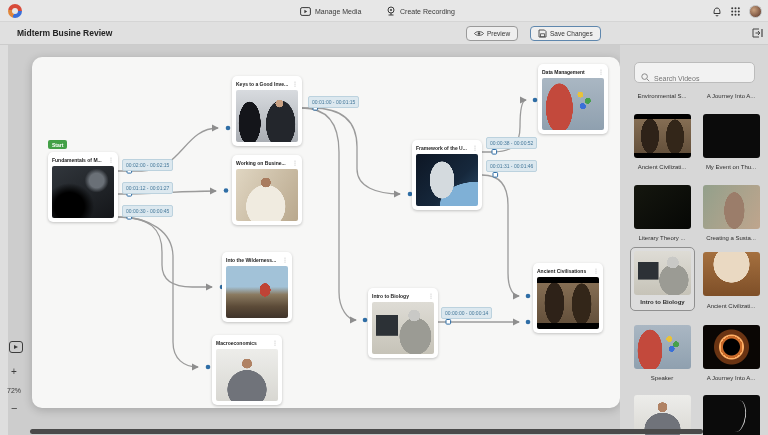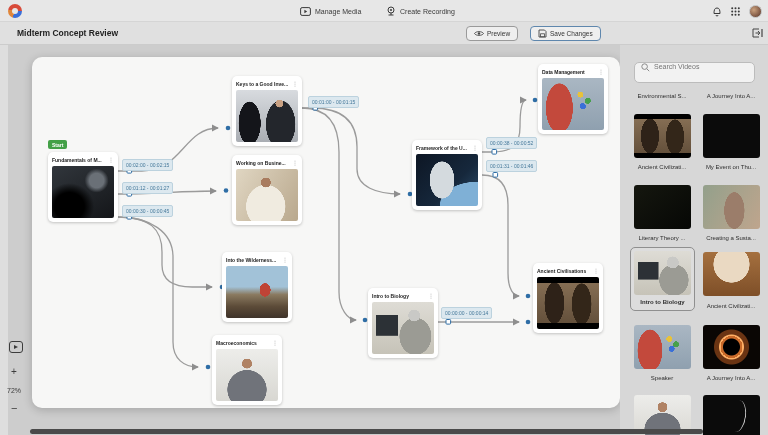--- a/index.html
+++ b/index.html
@@ -52,21 +52,21 @@
   .t-black { background:#0b0b0b; }
   .t-dark { background:linear-gradient(140deg,#15170f,#060705); }
   .t-woman { background:radial-gradient(ellipse 18% 42% at 55% 58%, #9b7d6a 98%, rgba(0,0,0,0) 100%), linear-gradient(120deg,#93a08b,#bfa58d); }
   .t-orange { background:radial-gradient(ellipse 32% 42% at 50% 28%, #ead9c2 98%, rgba(0,0,0,0) 100%), linear-gradient(#a5703f,#7e4f28); }
   .t-hole { background:radial-gradient(circle at 50% 50%, #000 0 8px, #c96a2a 9px 11px, #ffb066 11px 12px, #6b3413 13px 17px, #0a0604 18px); background-color:#070503; }
   .t-squig { background:#0b0b0b; }
   .t-squig::after { content:""; position:absolute; left:45%; top:12%; width:16px; height:32px; border-right:1.5px solid #ddd; border-radius:50%; transform:rotate(8deg); }
 
   
   .sidebar { position:absolute; left:620px; top:45px; width:148px; height:390px; background:#d7d7d7; overflow:hidden; }
-  .search-box { position:absolute; left:14px; top:17px; width:121px; height:21px; background:#f2f2f2; border:1px solid #bcbcbc; border-radius:5px; display:flex; align-items:flex-start; padding:0 6px; gap:4px; }
+  .search-box { position:absolute; left:14px; top:17px; width:121px; height:21px; background:#f2f2f2; border:1px solid #bcbcbc; border-radius:5px; display:flex; align-items:flex-end; padding:0 6px; gap:4px; }
   .search-box input { border:0; outline:0; background:transparent; font-size:7px; color:#555; width:90px; font-family:"Liberation Sans",sans-serif; }
   .sb-thumb { position:absolute; width:57px; height:44px; border-radius:3px; overflow:hidden; cursor:pointer; }
   .sb-cap { position:absolute; width:60px; font-size:6px; color:#2e2e2e; text-align:center; white-space:nowrap; }
   .sb-selected { position:absolute; left:10px; top:202px; width:65px; height:64px; background:#dddddd; border:1px solid #8f8f8f; border-radius:5px; padding:3px; cursor:pointer; }
   .sb-selected .sb-thumb { position:static; width:57px; height:44px; }
   .sb-selected .sb-cap { position:static; width:57px; margin-top:4px; font-weight:bold; }
 
   
   .left-rail { position:absolute; left:0; top:45px; width:8px; height:390px; background:#dedede; }
   .mini-icon-btn { position:absolute; left:9px; top:341px; width:14px; height:12px; border:1.2px solid #3c3c3c; border-radius:3px; background:transparent; display:flex; align-items:center; justify-content:center; cursor:pointer; }
@@ -122,21 +122,21 @@
             <circle cx="4.5" cy="7.8" r="1"></circle>
             <circle cx="7.8" cy="7.8" r="1"></circle>
           </g>
       </svg>
     </span>
     <span class="avatar"></span>
   </div>
 </div>
 
 <div class="header">
-  <div class="page-title">Midterm Concept Review</div>
+  <div class="page-title">Midterm Busine Review</div>
   <div class="btn btn-preview">
     <span>
       <svg class="icon-svg" width="10" height="7" viewBox="0 0 10 7">
           <path d="M0.5 3.5 C2 1 8 1 9.5 3.5 C8 6 2 6 0.5 3.5 z" fill="none" stroke="#444" stroke-width="0.9"></path>
           <circle cx="5" cy="3.5" r="1.2" fill="#444"></circle>
         </svg>
     </span>
     <span>Preview</span>
   </div>
   <div class="btn btn-save">

